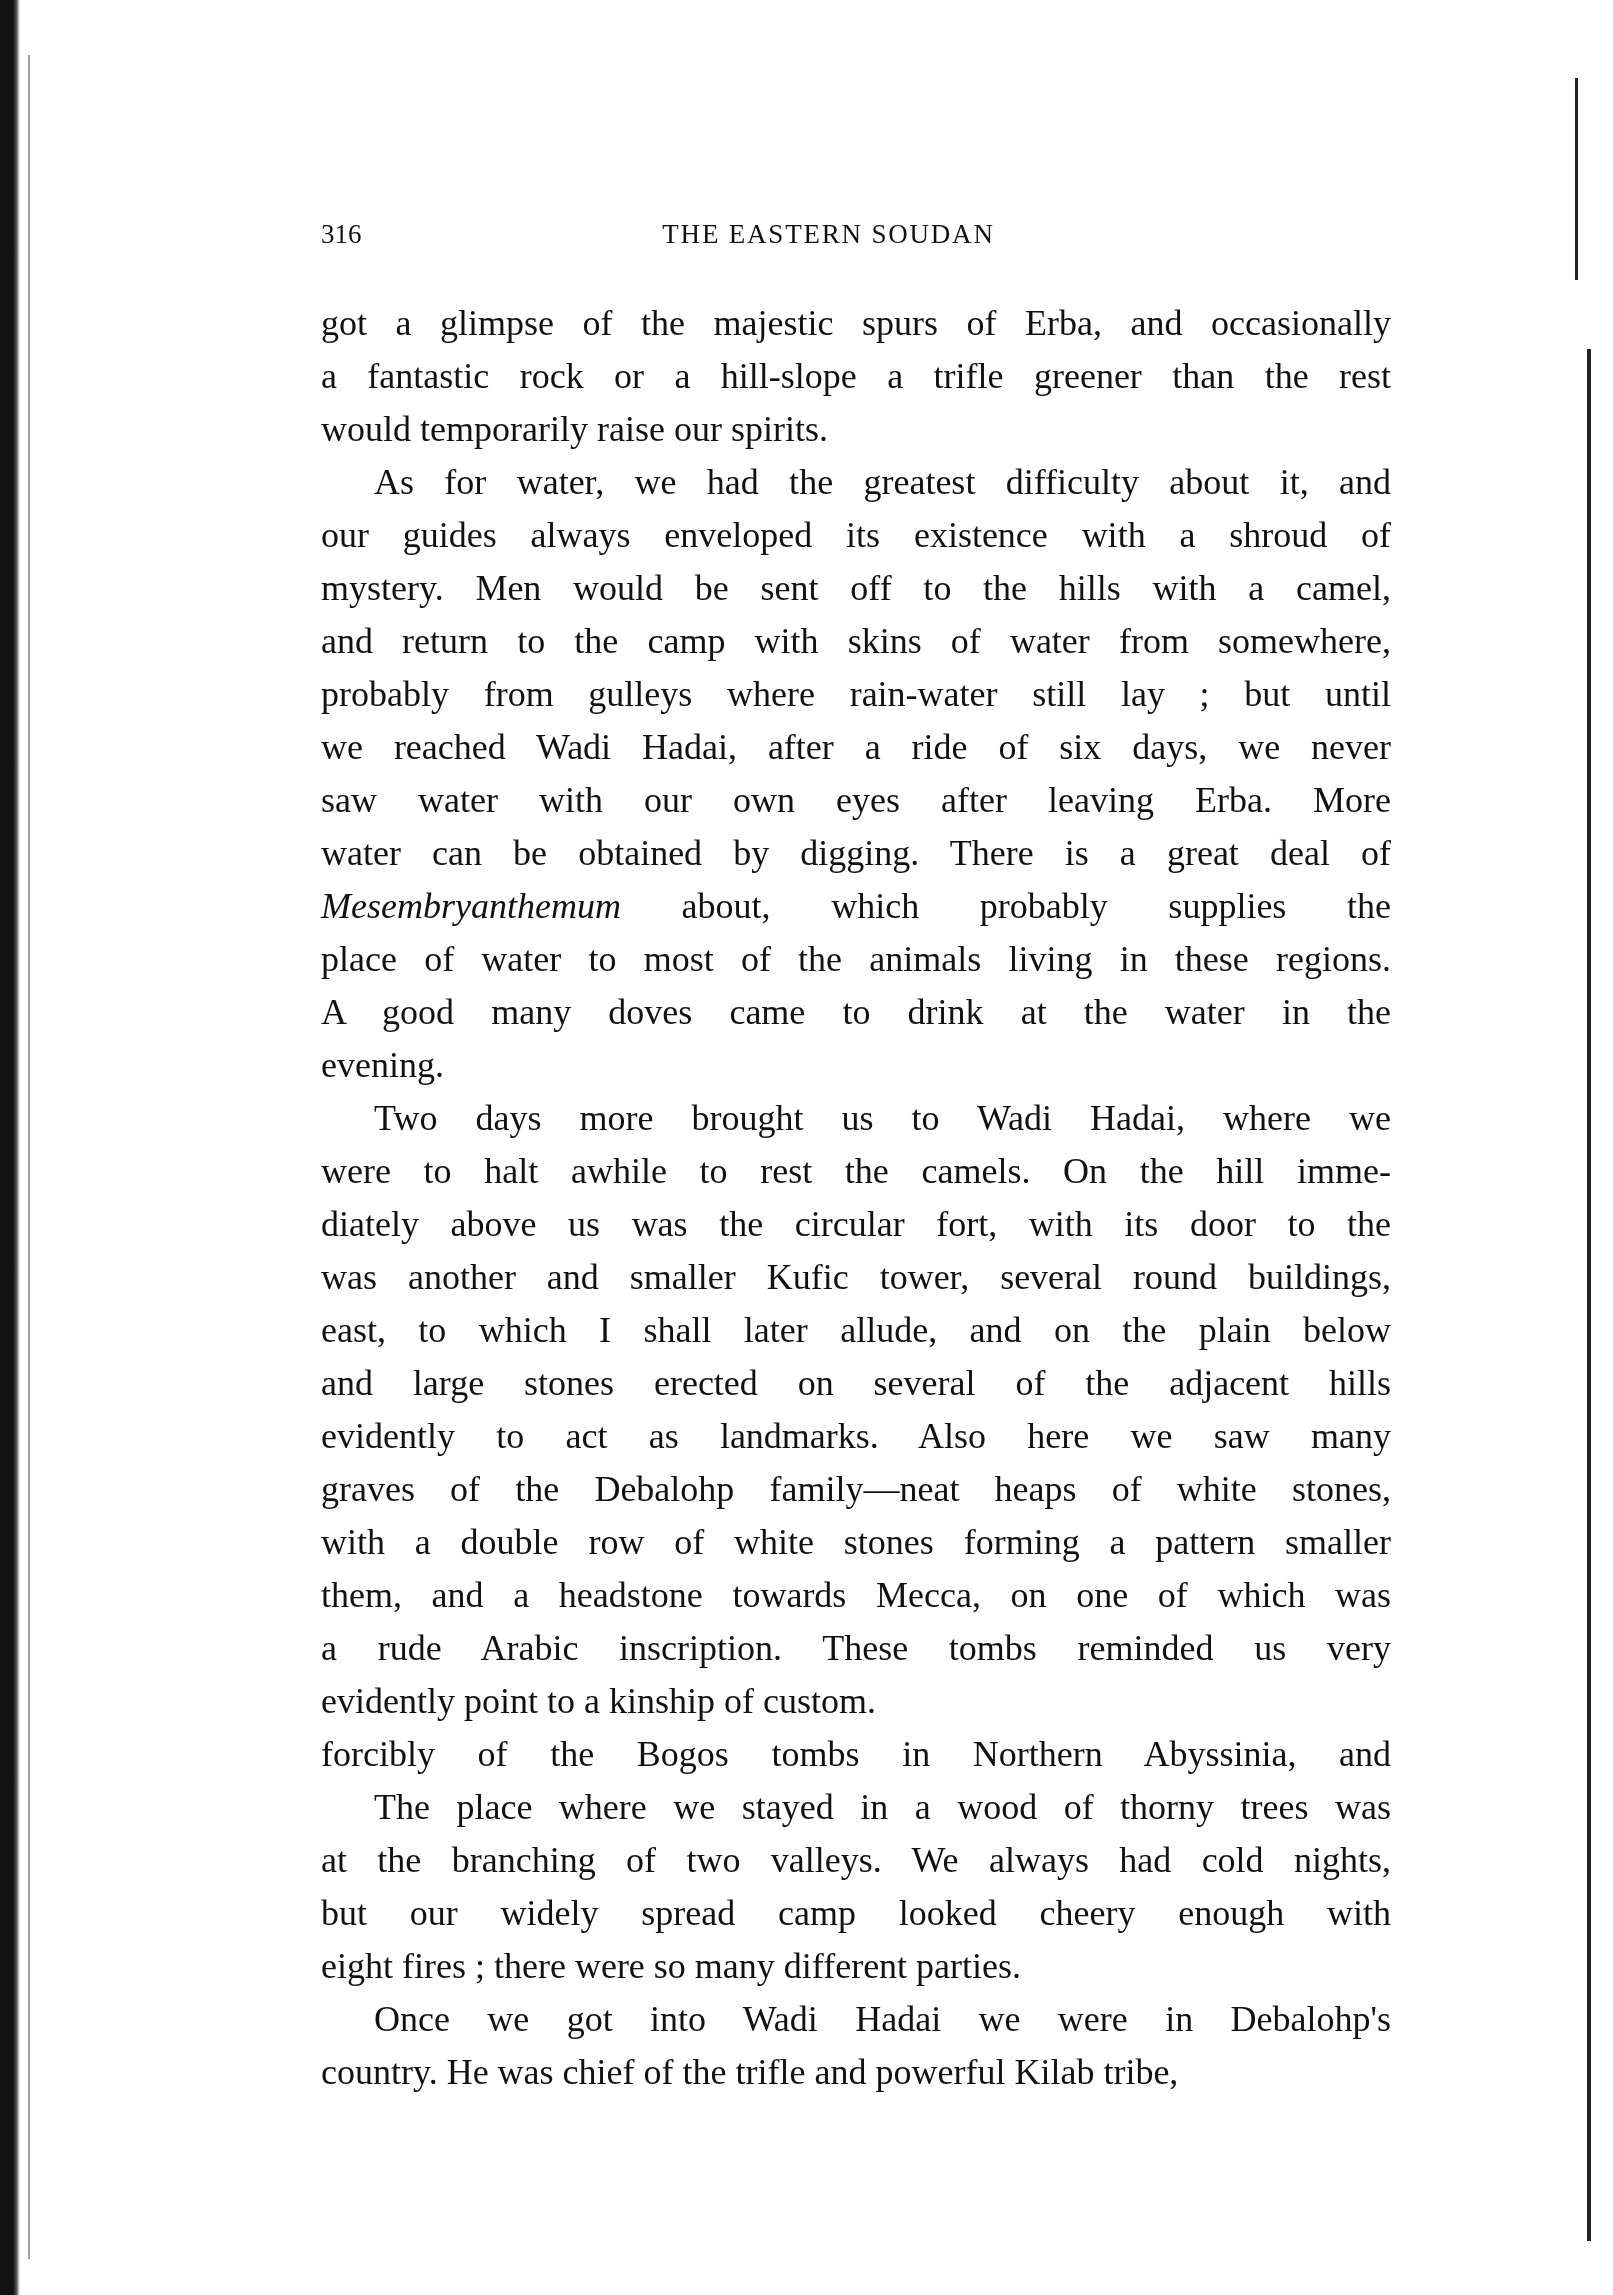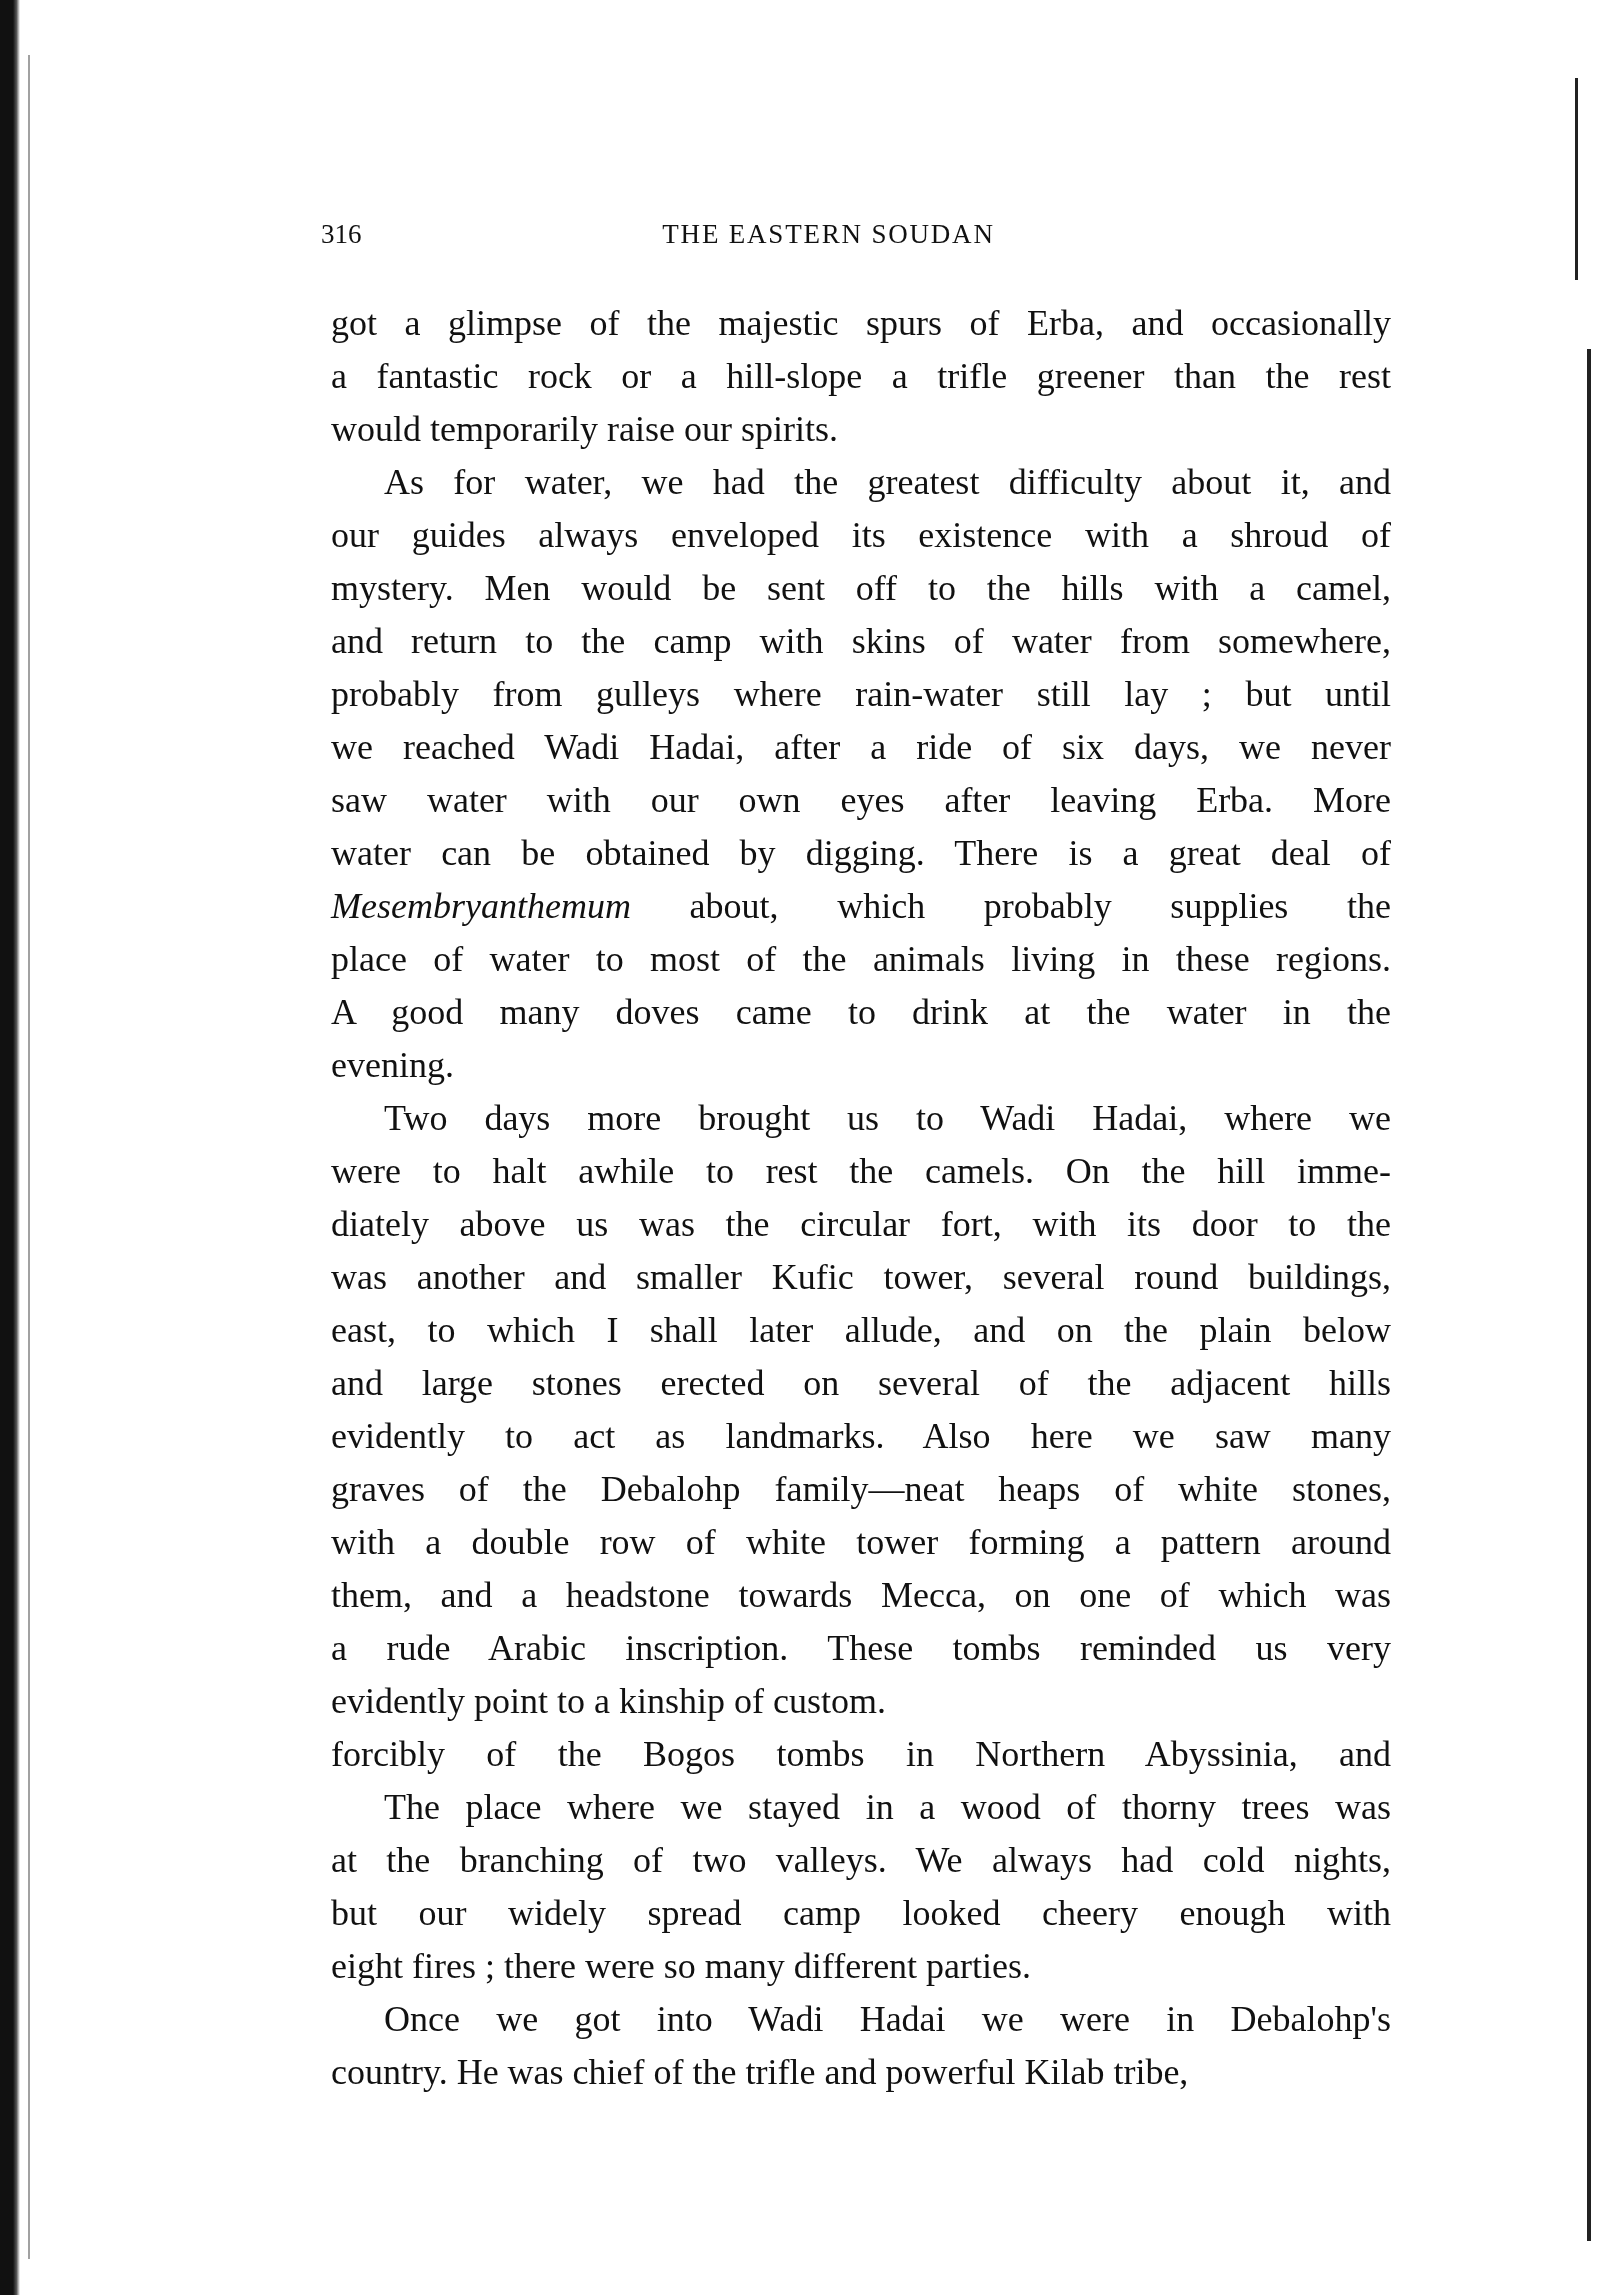--- a/index.html
+++ b/index.html
@@ -7,21 +7,21 @@
          font-family:"Liberation Serif","DejaVu Serif",serif; color:#111; }
   .binding { position:absolute; left:0; top:0; width:20px; height:2296px;
              background:linear-gradient(to right,#111 0,#111 13px,#555 16.5px,#fff 20px); }
   .binding2 { position:absolute; left:27.5px; top:55px; width:2.8px; height:2204px; background:#444; opacity:.5; }
   .rmark1 { position:absolute; left:1575px; top:78px; width:2.8px; height:202px; background:#222; }
   .rmark2 { position:absolute; left:1587px; top:349px; width:3.7px; height:1892px; background:#222; }
   .header { position:absolute; top:219px; left:321px; width:1070px; height:46px; font-size:27px; }
   .pnum { position:absolute; left:0; top:0; }
   .rtitle { position:absolute; left:0; right:0; top:0; text-align:center; letter-spacing:1.8px; padding-right:55px; }
   .body { position:absolute; top:297px; left:321px; width:1070px; font-size:36px; line-height:53px; }
-  .line { display:block; text-align:justify; text-align-last:justify; white-space:nowrap; height:53px;margin-left:10px; }
+  .line { display:block; text-align:justify; text-align-last:justify; white-space:nowrap; height:53px; }
   .line.last { text-align-last:left; }
   .line.indent { padding-left:53px; }
   i { font-style:italic; }
 </style>
 </head>
 <body>
 
 <div class="binding"></div>
 <div class="binding2"></div>
 <div class="rmark1"></div>
@@ -49,21 +49,21 @@
     <span class="line">A good many doves came to drink at the water in the</span>
     <span class="line last">evening.</span>
     <span class="line indent">Two days more brought us to Wadi Hadai, where we</span>
     <span class="line">were to halt awhile to rest the camels. On the hill imme-</span>
     <span class="line">diately above us was the circular fort, with its door to the</span>
     <span class="line">was another and smaller Kufic tower, several round buildings,</span>
     <span class="line">east, to which I shall later allude, and on the plain below</span>
     <span class="line">and large stones erected on several of the adjacent hills</span>
     <span class="line">evidently to act as landmarks. Also here we saw many</span>
     <span class="line">graves of the Debalohp family—neat heaps of white stones,</span>
-    <span class="line">with a double row of white tower forming a pattern around</span>
+    <span class="line">with a double row of white stones forming a pattern smaller</span>
     <span class="line">them, and a headstone towards Mecca, on one of which was</span>
     <span class="line">a rude Arabic inscription. These tombs reminded us very</span>
     <span class="line last">evidently point to a kinship of custom.</span>
     <span class="line">forcibly of the Bogos tombs in Northern Abyssinia, and</span>
     <span class="line indent">The place where we stayed in a wood of thorny trees was</span>
     <span class="line">at the branching of two valleys. We always had cold nights,</span>
     <span class="line">but our widely spread camp looked cheery enough with</span>
     <span class="line last">eight fires ; there were so many different parties.</span>
     <span class="line indent">Once we got into Wadi Hadai we were in Debalohp's</span>
     <span class="line last">country. He was chief of the trifle and powerful Kilab tribe,</span>

